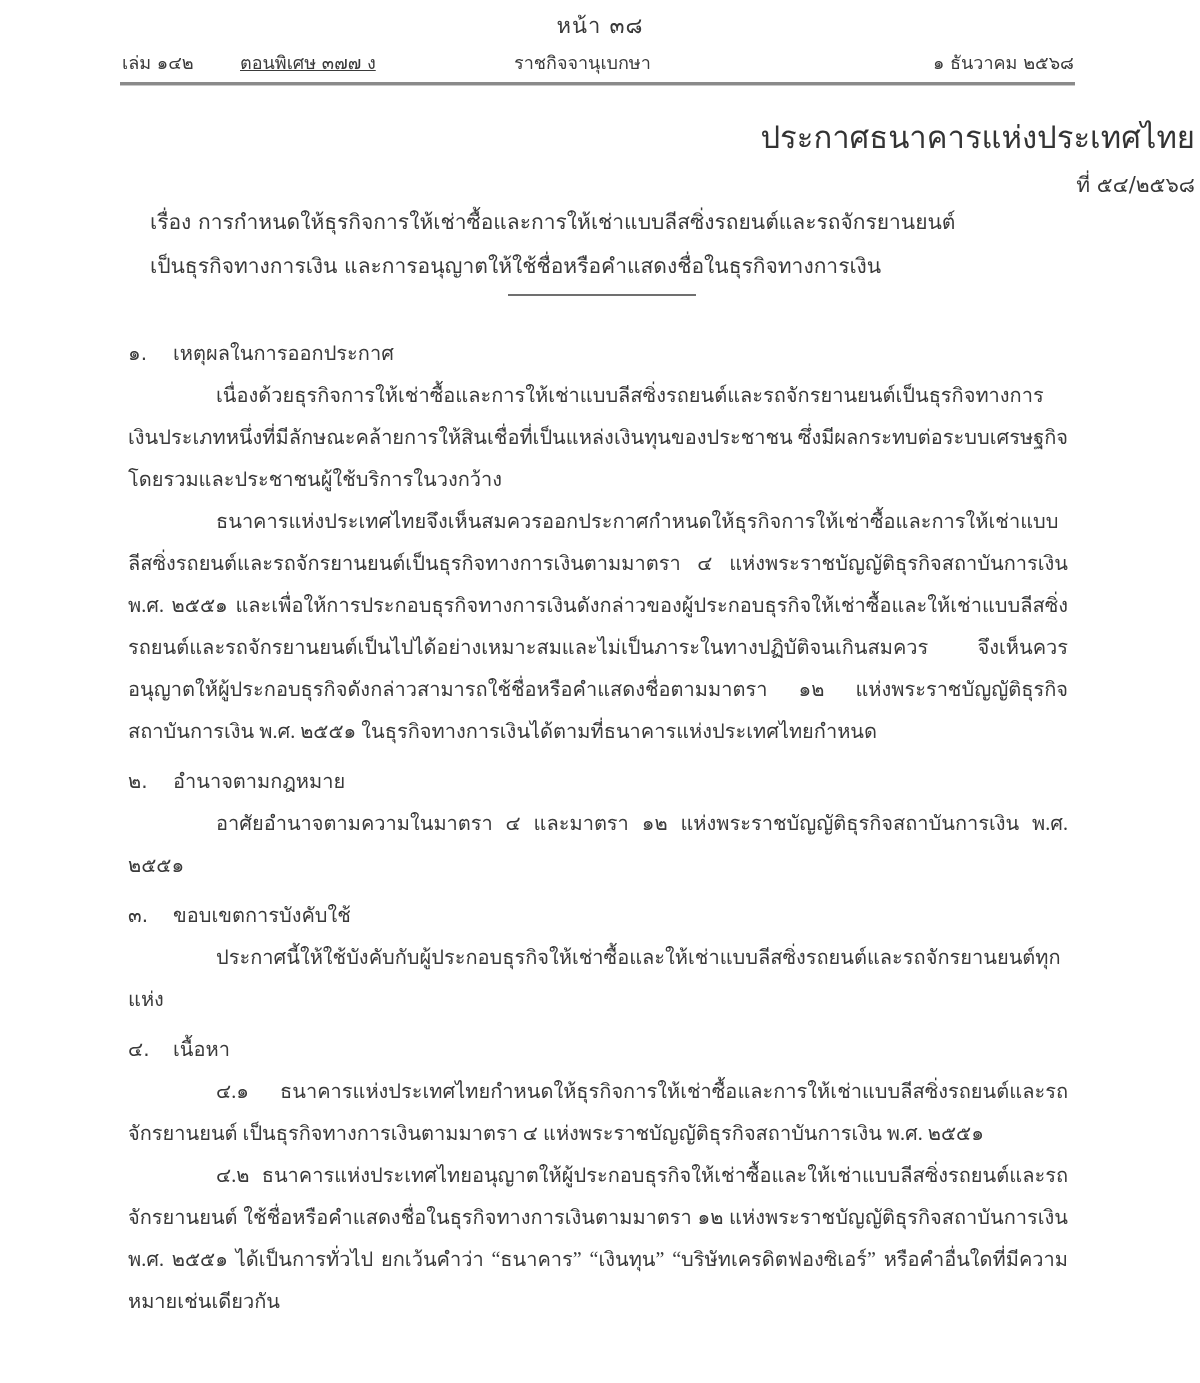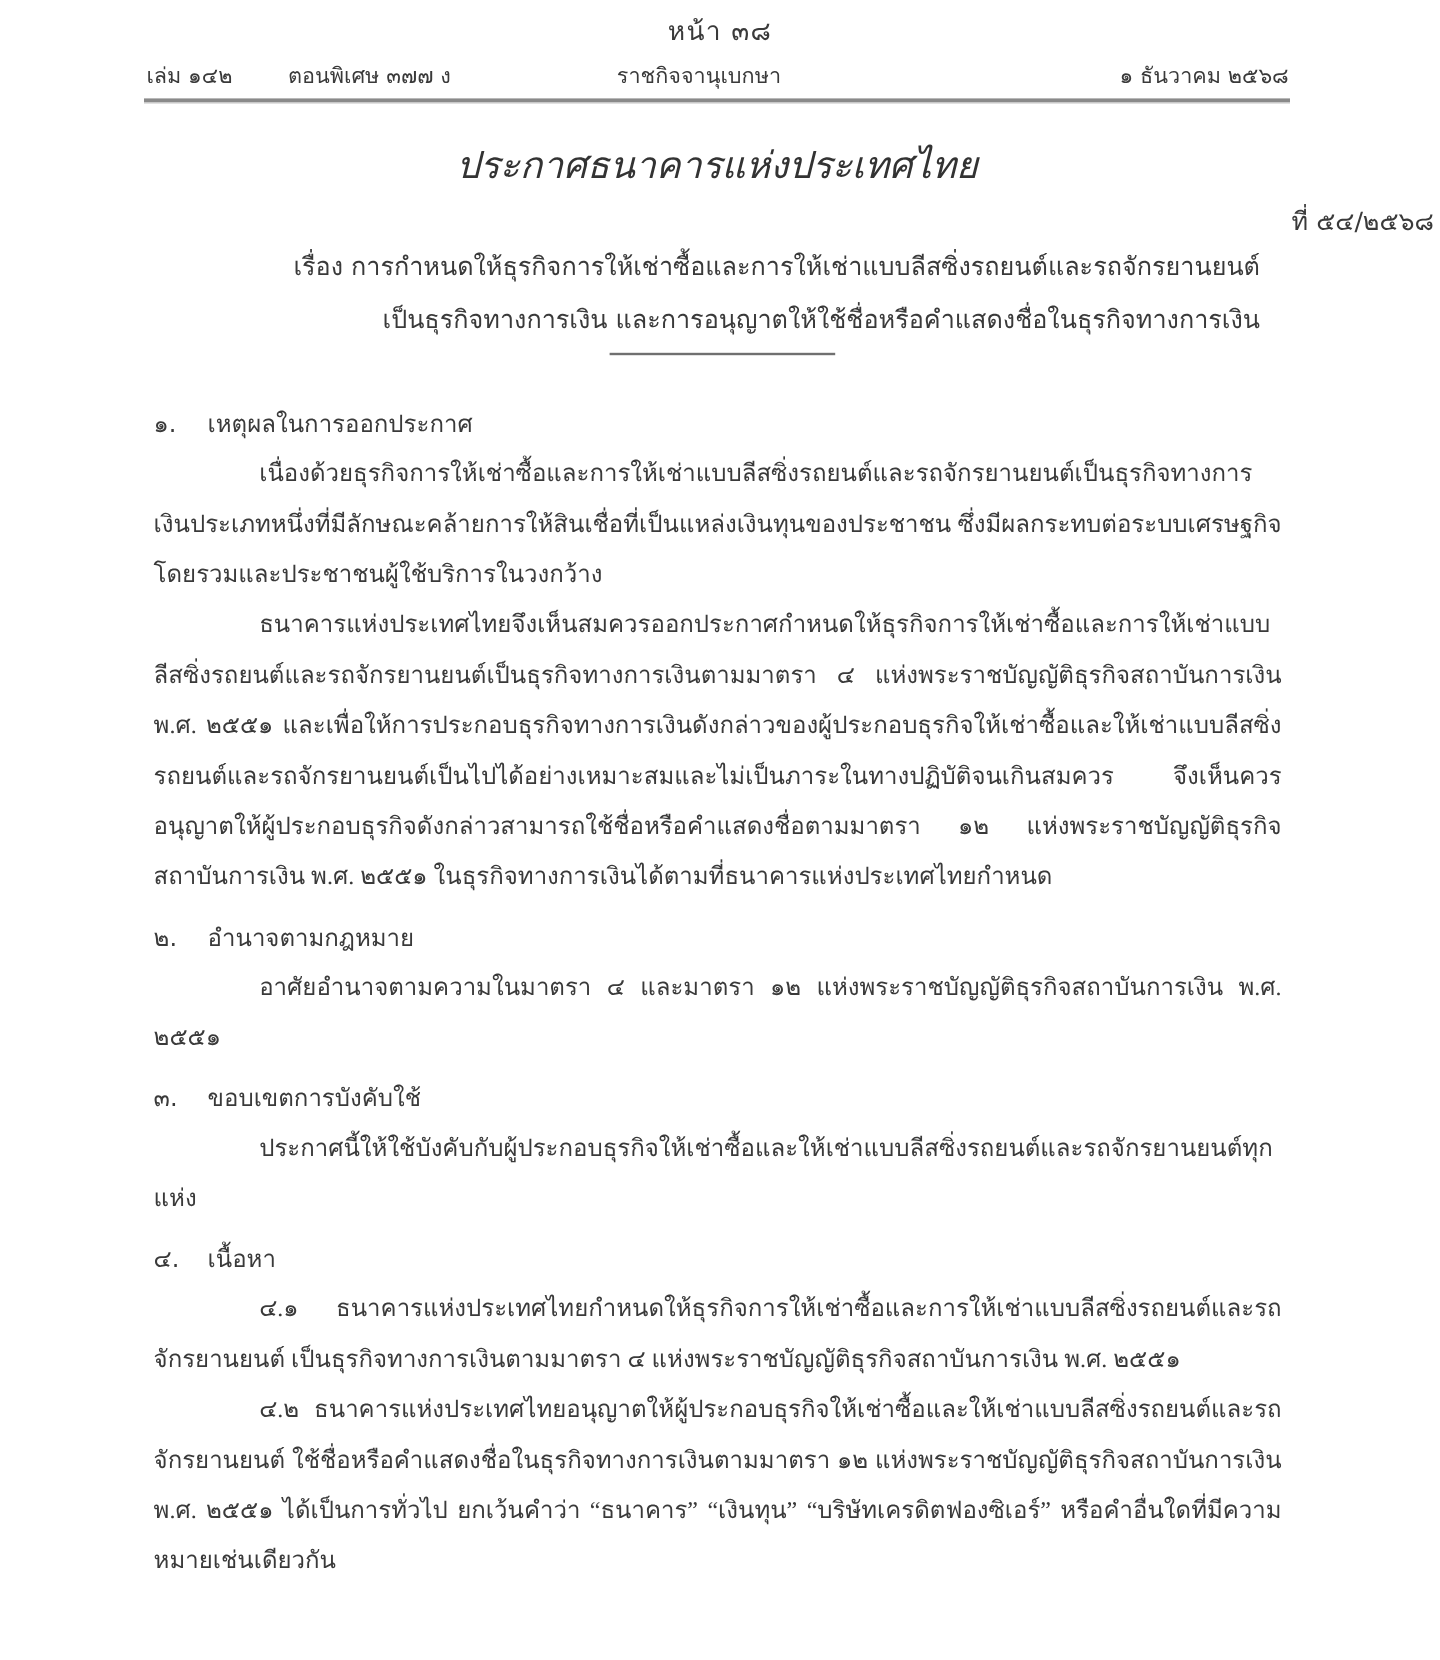--- a/index.html
+++ b/index.html
@@ -12,37 +12,37 @@
     .page-no {
       position: absolute; top: 8px; left: 0; width: 1200px; text-align: center;
       font-size: 22px; letter-spacing: 1px;
     }
     .gazette-line {
       position: absolute; top: 48px; left: 122px; width: 952px; height: 34px;
       font-size: 18px;
     }
     .gazette-line span { position: absolute; top: 0; white-space: nowrap; }
     .g-vol { left: 0; }
-    .g-section { left: 118px; }
+    .g-section { left: 118px; text-decoration: underline; }
     .g-name { left: 392px; }
     .g-date { right: 0; }
     .header-rule {
       position: absolute; top: 82px; left: 120px; width: 955px; height: 3px;
       background: #8a8a8a; border-bottom: 1px solid #c8c8c8;
     }
     .title {
-      position: absolute; top: 112px; left: 0; width: 1195px; text-align: center;
-      font-size: 31px; color: #333; font-style: italic;
+      position: absolute; top: 112px; left: 0; width: 1195px; text-align: right;
+      font-size: 31px; color: #333;
     }
     .number {
       position: absolute; top: 168px; left: 0; width: 1195px; text-align: right;
       font-size: 21px;
     }
     .subject {
-      position: absolute; top: 200px; left: 150px; width: 900px; text-align: right;
+      position: absolute; top: 200px; left: 150px; width: 900px; text-align: left;
       font-size: 21px; line-height: 44px;
     }
     .title-rule {
       position: absolute; top: 294px; left: 508px; width: 188px; height: 2px;
       background: #707070;
     }
     .body {
       position: absolute; top: 332px; left: 128px; width: 940px;
       font-size: 20px; line-height: 42px;
     }

